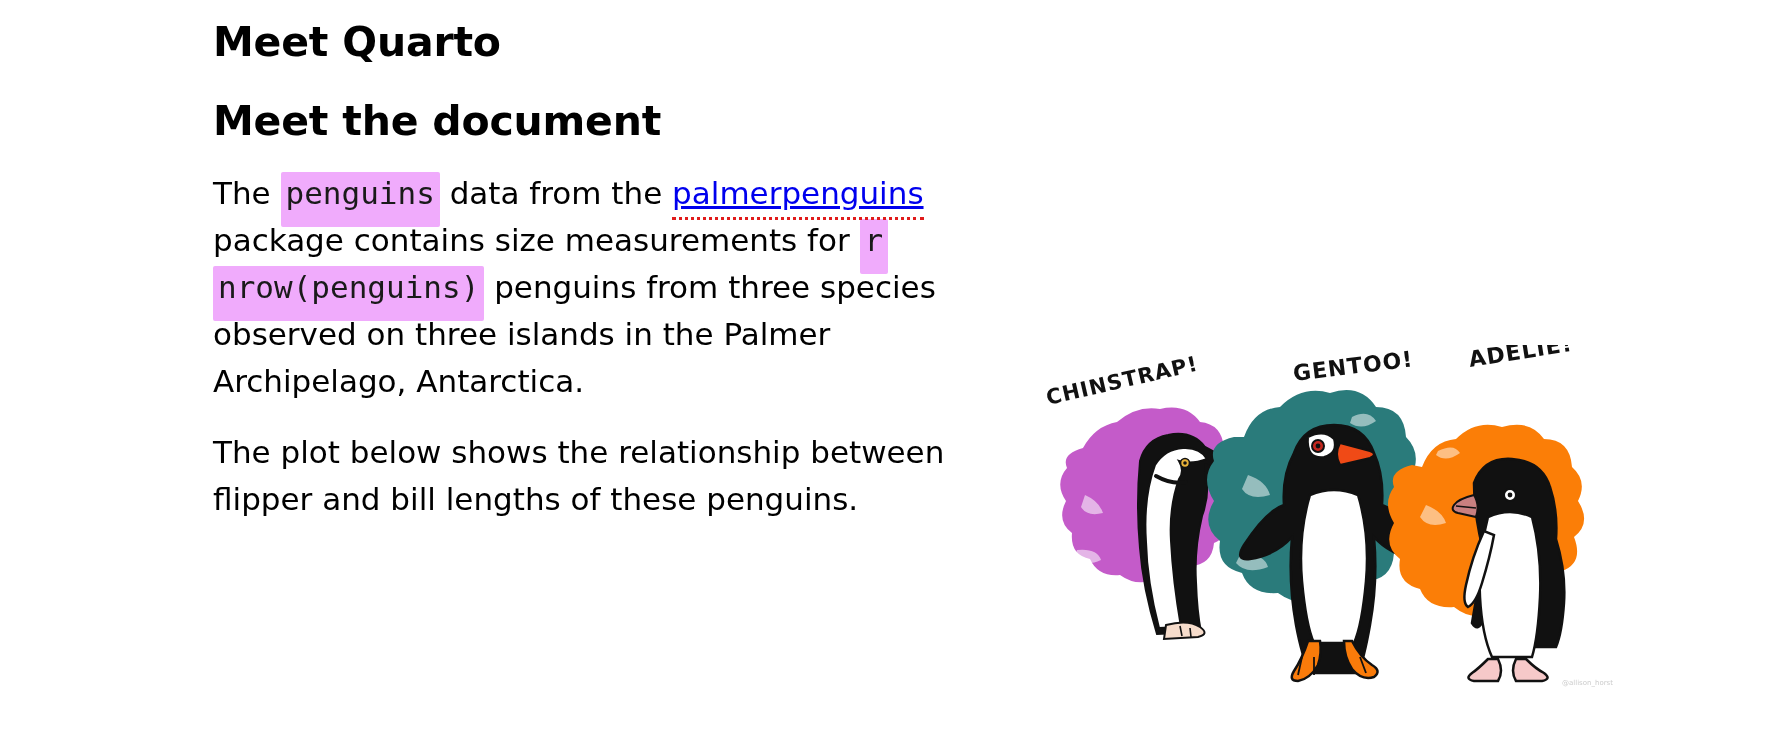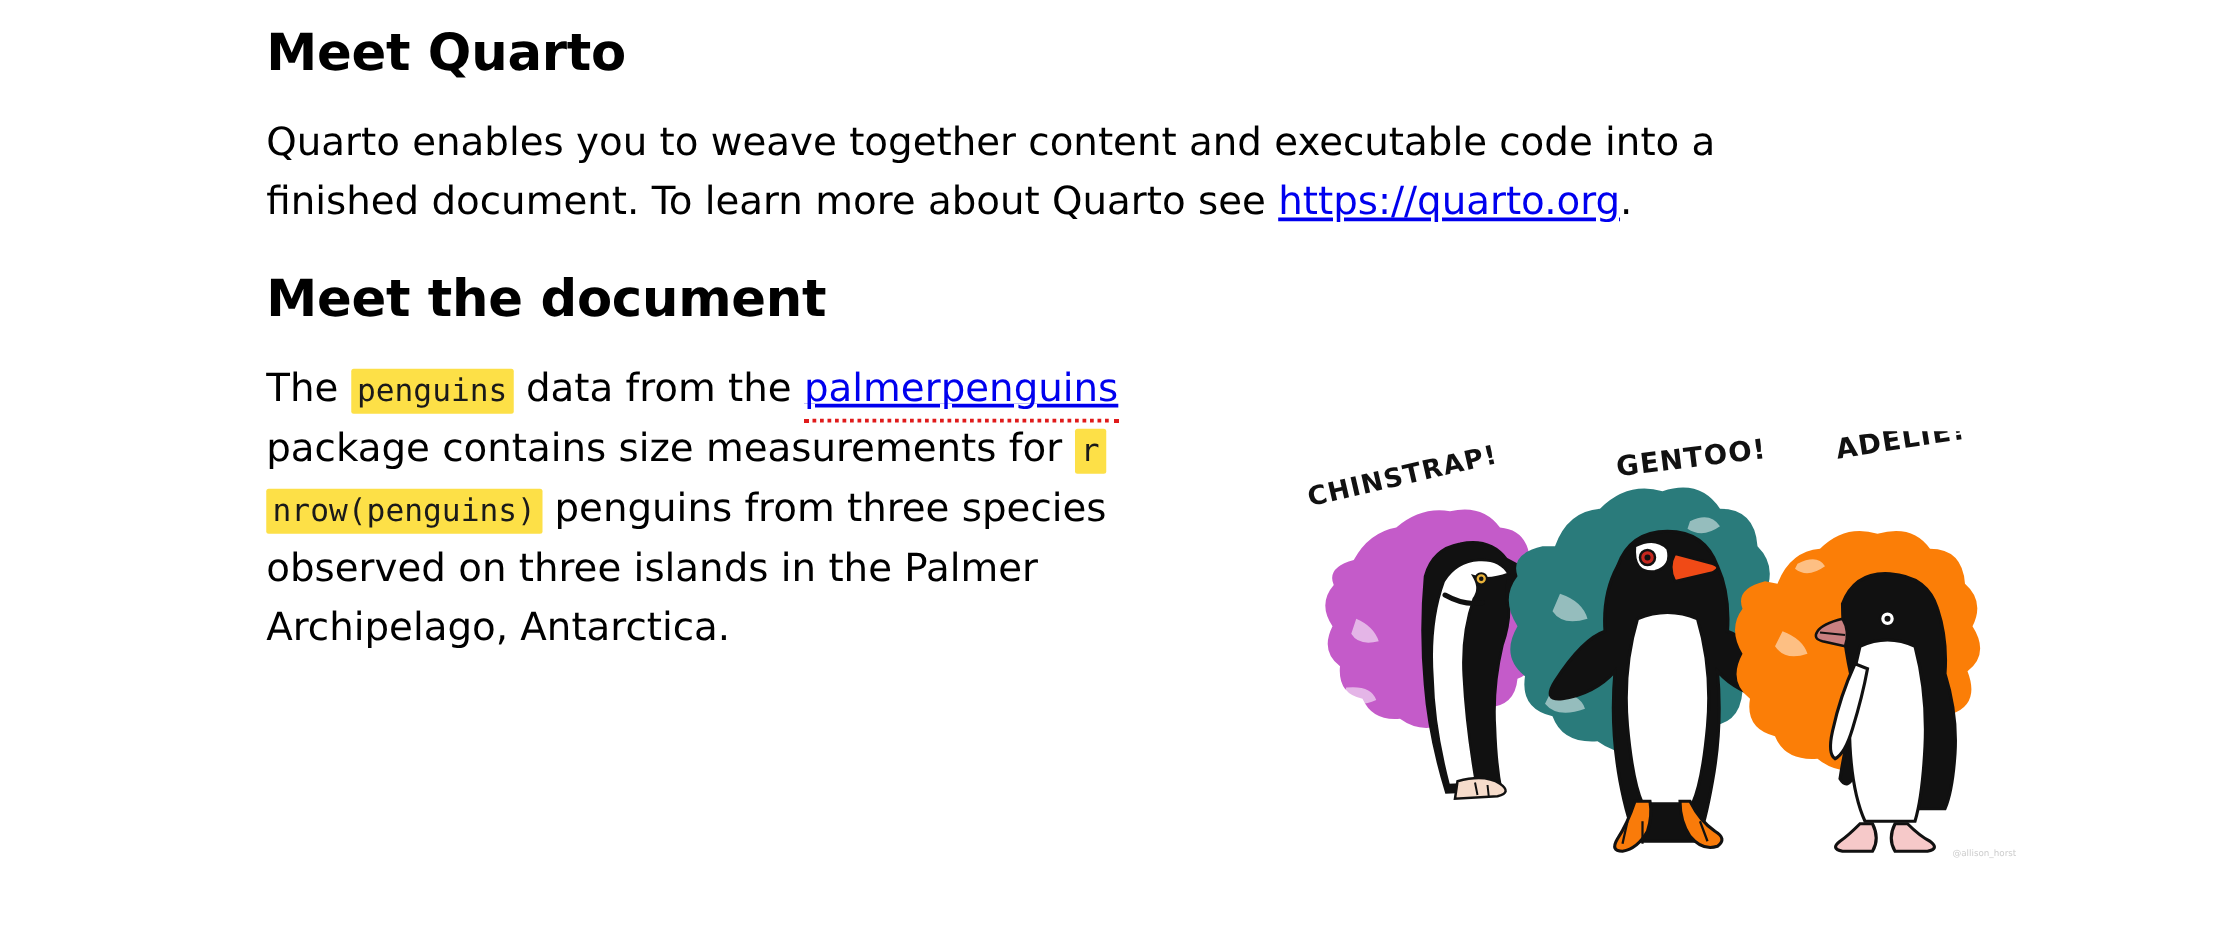--- a/index.html
+++ b/index.html
@@ -84,23 +84,23 @@
     left: 0;
     right: 0;
     bottom: -9px;
     height: 3px;
     border-bottom: 3px dotted #E01B1B;
     pointer-events: none;
   }
 
   code.inline-code {
     font-family: "DejaVu Sans Mono", "Liberation Mono", monospace;
-    font-size: 25px;
-    background: #fde047;
-    padding: 3px 5px 4px 5px;
+    font-size: 31px;
+    background: #f0abfc;
+    padding: 3px 5px 16px 5px;
     border-radius: 2px;
     color: #1a1a1a;
     white-space: nowrap;
   }
 
   
   .artwork {
     position: absolute;
     left: 1022px;
     top: 345px;
@@ -117,26 +117,26 @@
 </style>
 </head>
 <body>
 
 <div class="page">
 
   <div class="doc-column">
 
     <h1 class="doc-title">Meet Quarto</h1>
 
-    <p class="doc-para"><span>Quarto enables you to weave together content and executable code into a finished document. To learn more about Quarto see </span><a class="doc-link" href="#">https://quarto.org</a><span>.</span></p>
 
     <h2 class="doc-subtitle">Meet the document</h2>
 
     <p class="doc-para narrow"><span>The </span><code class="inline-code">penguins</code><span> data from the </span><a class="strong-link" href="#"><span>palmerpenguins</span><span class="spell"></span></a><span> package contains size measurements for </span><code class="inline-code">r</code><span> </span><code class="inline-code">nrow(penguins)</code><span> penguins from three species observed on three islands in the Palmer Archipelago, Antarctica.</span></p>
 
+    <p class="doc-para narrow">The plot below shows the relationship between flipper and bill lengths of these penguins.</p>
 
   </div>
 
   <div class="artwork">
     <svg viewBox="0 0 620 350" xmlns="http://www.w3.org/2000/svg">
 
       <g>
         <path fill="#C45BC9" d="M61 103 q12-22 34-26 q20-17 43-13 q26-6 40 13 q22 2 24 26
                  q14 14 6 33 q10 20-4 33 q6 22-12 29 q-2 22-24 23 q-10 18-32 12
                  q-20 10-38-3 q-22 2-30-16 q-20-4-18-26 q-16-12-6-32

